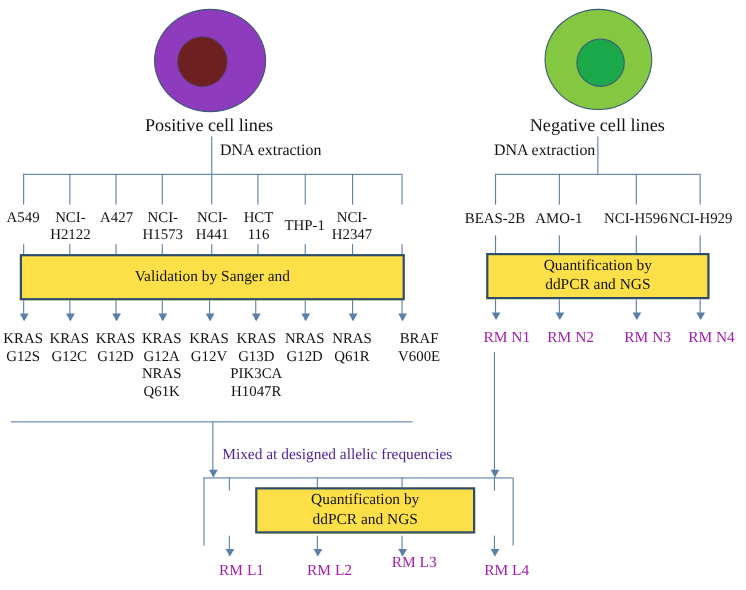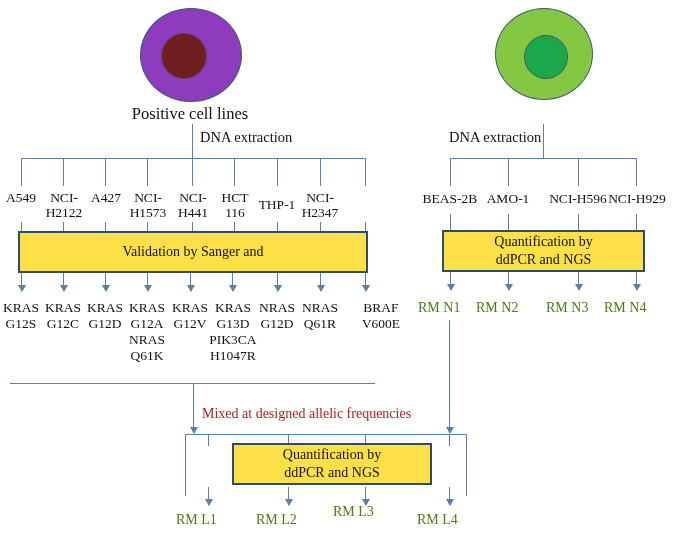--- a/index.html
+++ b/index.html
@@ -54,29 +54,29 @@
     font-size: 13.5px;
     line-height: 16px;
     text-align: center;
     white-space: nowrap;
     color: #111;
   }
   .rm {
     position: absolute;
     font-size: 14px;
     line-height: 15px;
-    text-align: left;
-    white-space: nowrap;
-    color: #4d7c0f;
+    text-align: right;
+    white-space: nowrap;
+    color: #a21caf;
   }
   .mixed-label {
     position: absolute;
     font-size: 14px;
     white-space: nowrap;
-    color: #b91c1c;
+    color: #4c1d95;
   }
 
   
   .procbox {
     position: absolute;
     border: 2.5px solid #2c4d6e;
     background: #fde047;
     box-sizing: border-box;
     display: flex;
     align-items: center;
@@ -123,20 +123,21 @@
 <div id="canvas">
 
   <div class="cell-outer" style="left:140px; top:8px; width:100px; height:92px; background:#8e3bbd; border:1.5px solid #3c5a77;">
     <div class="cell-nucleus" style="left:20px; top:24px; width:44px; height:44px; background:#6e1f1f; border:1.5px solid #5b3d62;"></div>
   </div>
   <div class="cellline-title" style="left:100px; top:104px; width:180px;text-align:center;">Positive cell lines</div>
 
   <div class="cell-outer" style="left:495px; top:8px; width:96px; height:90px; background:#84c740; border:1.5px solid #3c5a77;">
     <div class="cell-nucleus" style="left:28px; top:26px; width:42px; height:42px; background:#1aa84a; border:1.5px solid #3c5a77;"></div>
   </div>
+  <div class="cellline-title" style="left:453px; top:104px; width:180px;">Negative cell lines</div>
 
   <div class="vline" style="left:192px; top:124px; height:34px;"></div>
   <div class="dna-label" style="left:200px; top:129px;">DNA extraction</div>
 
   <div class="hline" style="left:21px; top:158px; width:344px;"></div>
 
   <div class="vline" style="left:21px;  top:158px; height:28px;"></div>
   <div class="vline" style="left:63px;  top:158px; height:28px;"></div>
   <div class="vline" style="left:105px; top:158px; height:28px;"></div>
   <div class="vline" style="left:147px; top:158px; height:28px;"></div>

